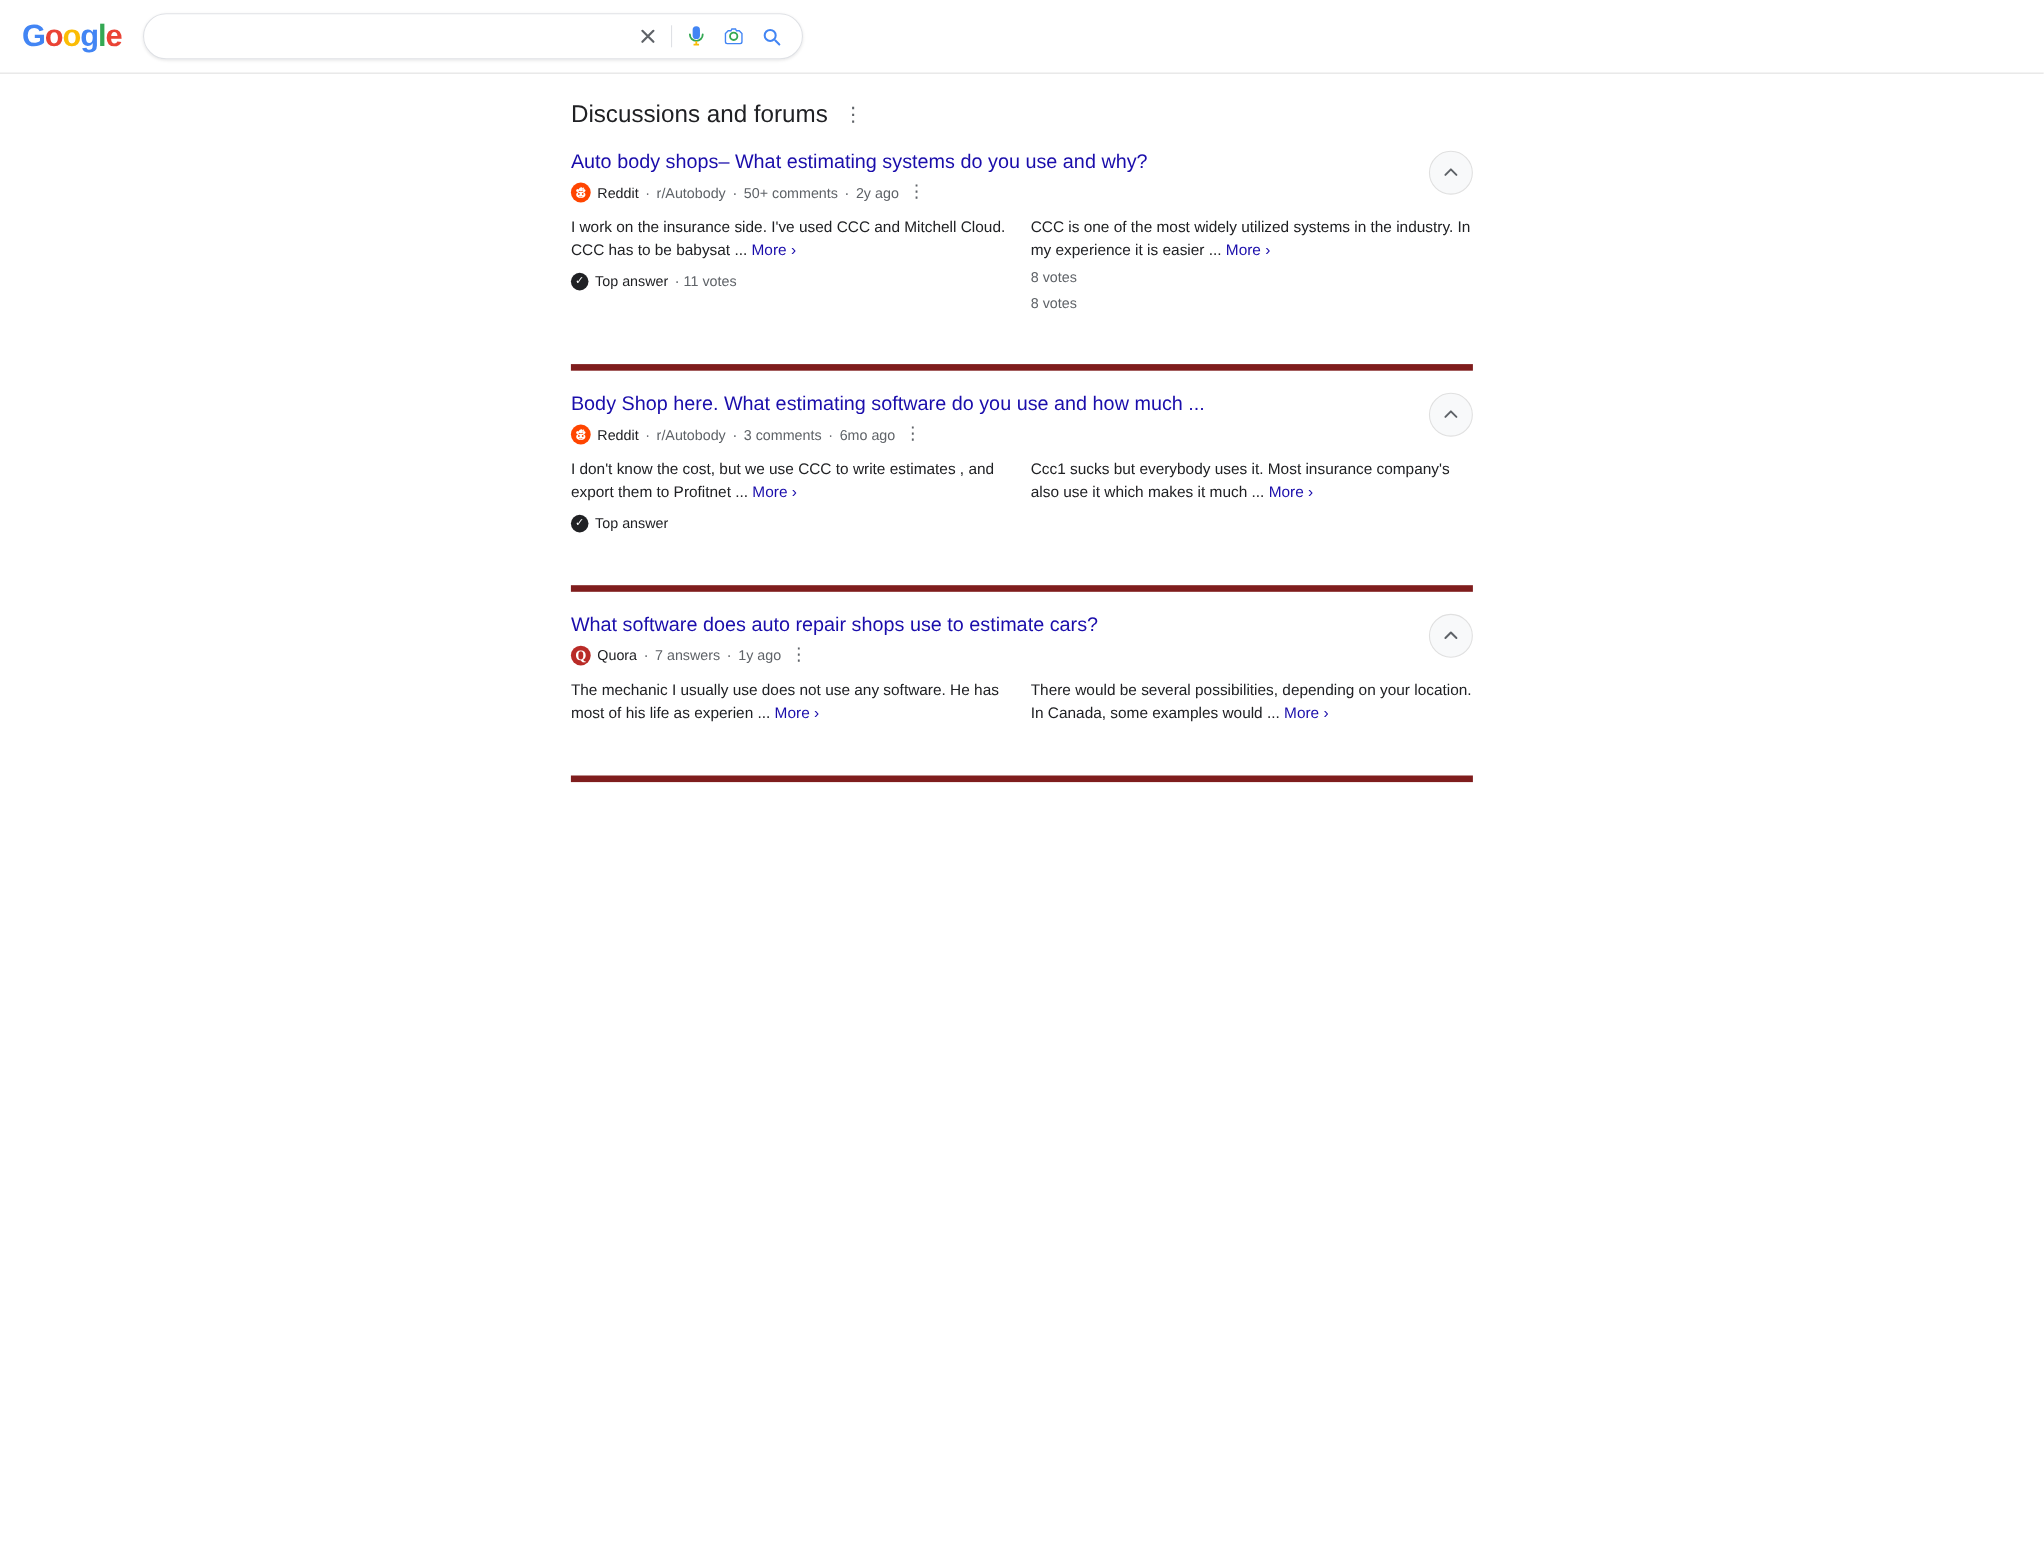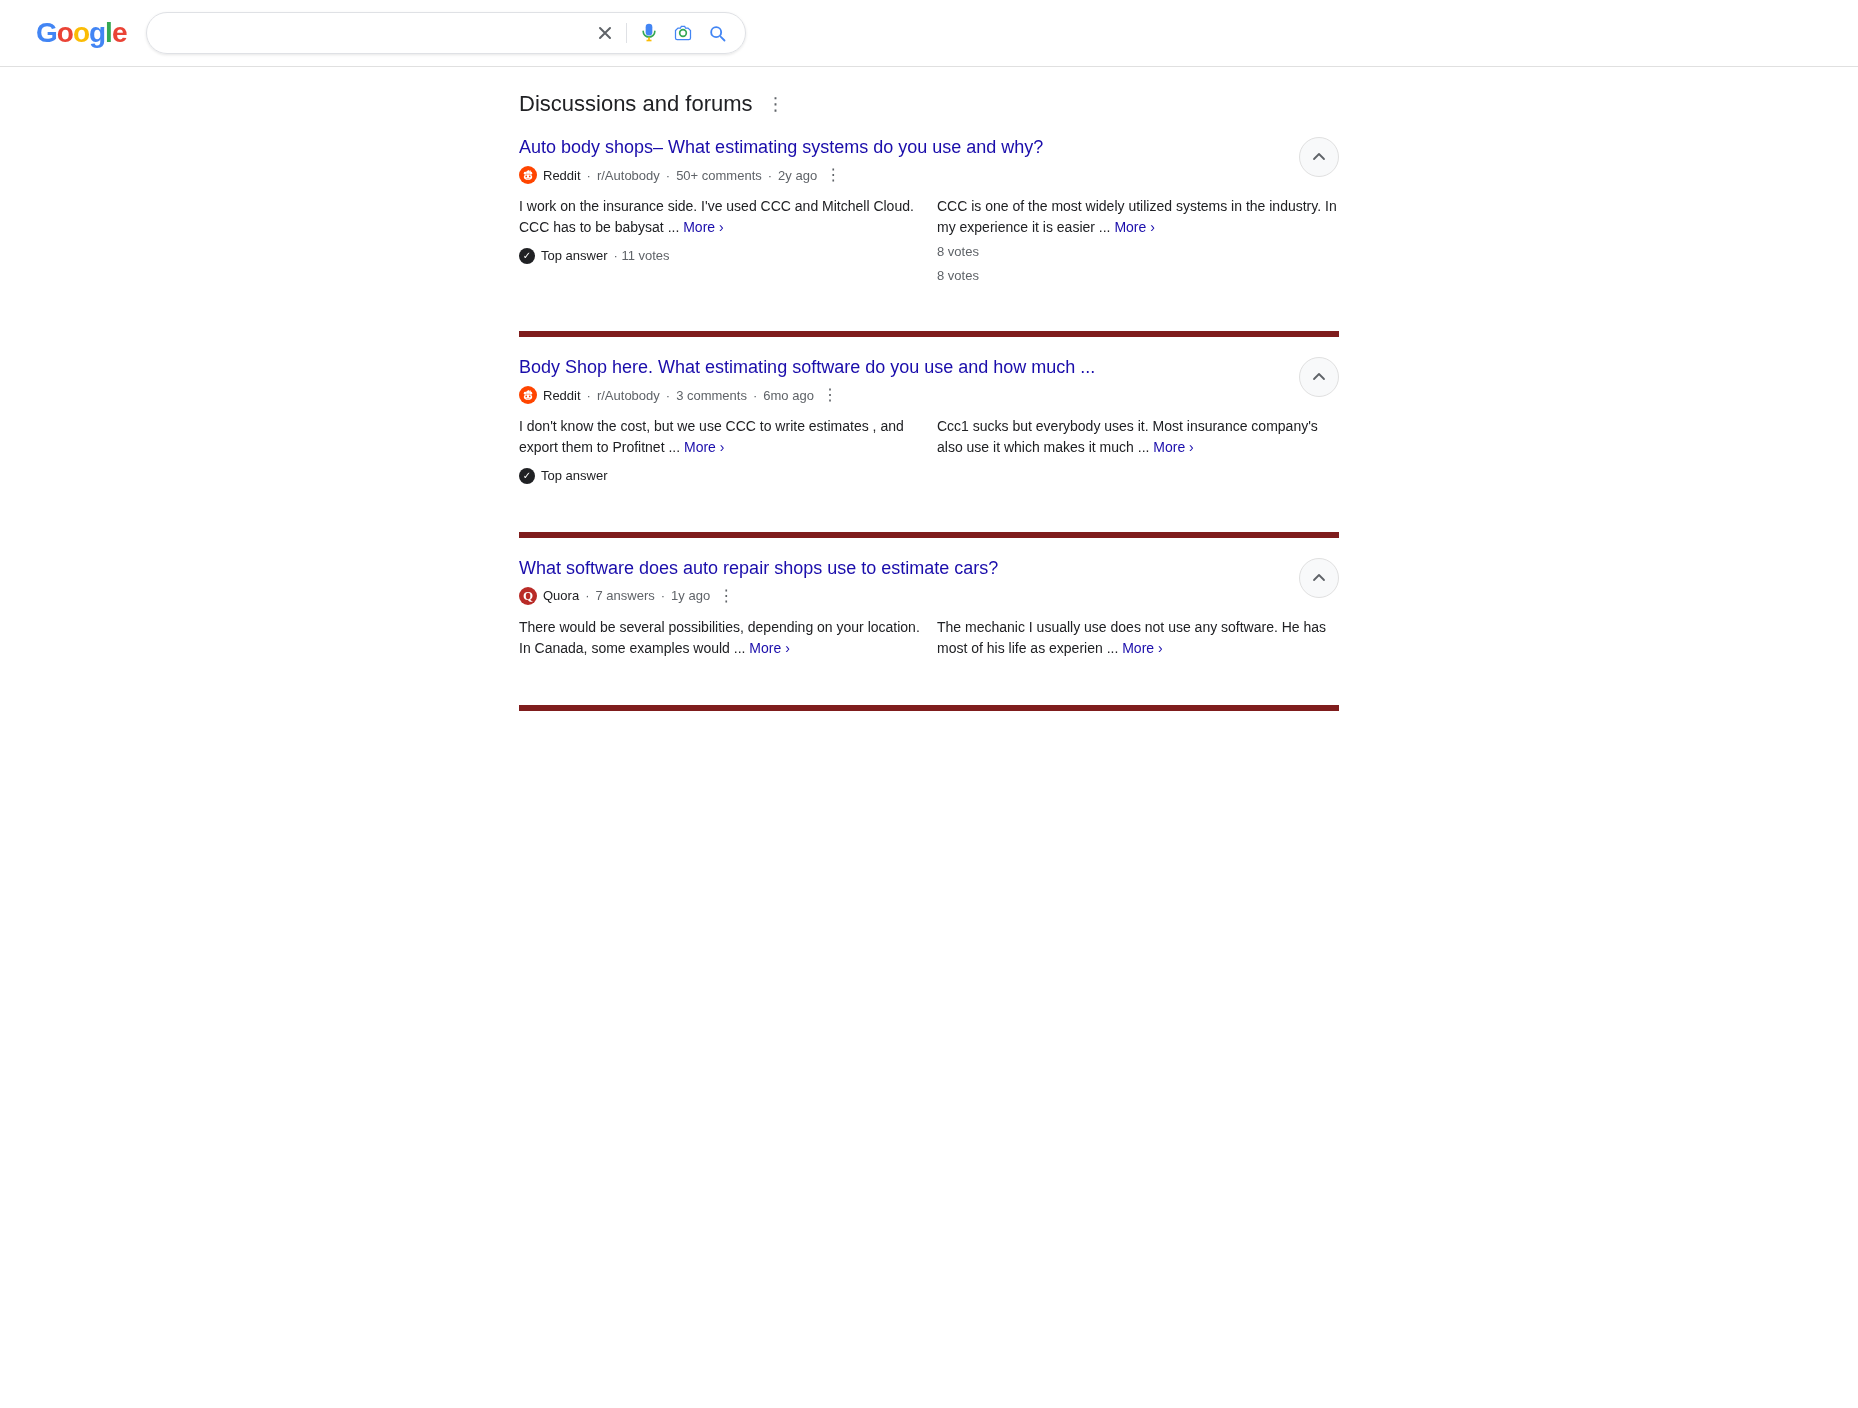--- a/index.html
+++ b/index.html
@@ -7,21 +7,21 @@
       font-family: Arial, sans-serif;
       background: #fff;
       color: #202124;
       font-size: 14px;
     }
 
     
     .header {
       display: flex;
       align-items: center;
-      padding: 12px 36px;
+      padding: 12px 20px;
       border-bottom: 1px solid #e0e0e0;
       gap: 20px;
     }
     .google-logo {
       font-size: 28px;
       font-weight: bold;
       letter-spacing: -1px;
       text-decoration: none;
       white-space: nowrap;
     }
@@ -376,22 +376,22 @@
         <div class="source-row">
           <div class="source-icon quora-icon" style="background: rgb(185, 43, 39); color: white; font-family: Georgia, serif;">Q</div>
           <span class="source-name">Quora</span>
           <span class="source-dot">·</span>
           <span class="source-meta">7 answers</span>
           <span class="source-dot">·</span>
           <span class="source-meta">1y ago</span>
           <button class="source-three-dot">⋮</button>
         </div>
         <div class="answers-grid">
+          <div class="answer-col"><span>The mechanic I usually use does not use any software. He has most of his life as experien ... </span><a href="#" class="more-link">More ›</a></div>
           <div class="answer-col"><span>There would be several possibilities, depending on your location. In Canada, some examples would ... </span><a href="#" class="more-link">More ›</a></div>
-          <div class="answer-col"><span>The mechanic I usually use does not use any software. He has most of his life as experien ... </span><a href="#" class="more-link">More ›</a></div>
         </div>
         <button class="chevron-btn">
           <svg width="16" height="16" viewBox="0 0 16 16">
             <path d="M3 10l5-5 5 5" stroke="#5f6368" stroke-width="1.8" fill="none" stroke-linecap="round" stroke-linejoin="round"></path>
           </svg>
         </button>
       </div>
     </div>
 
 

